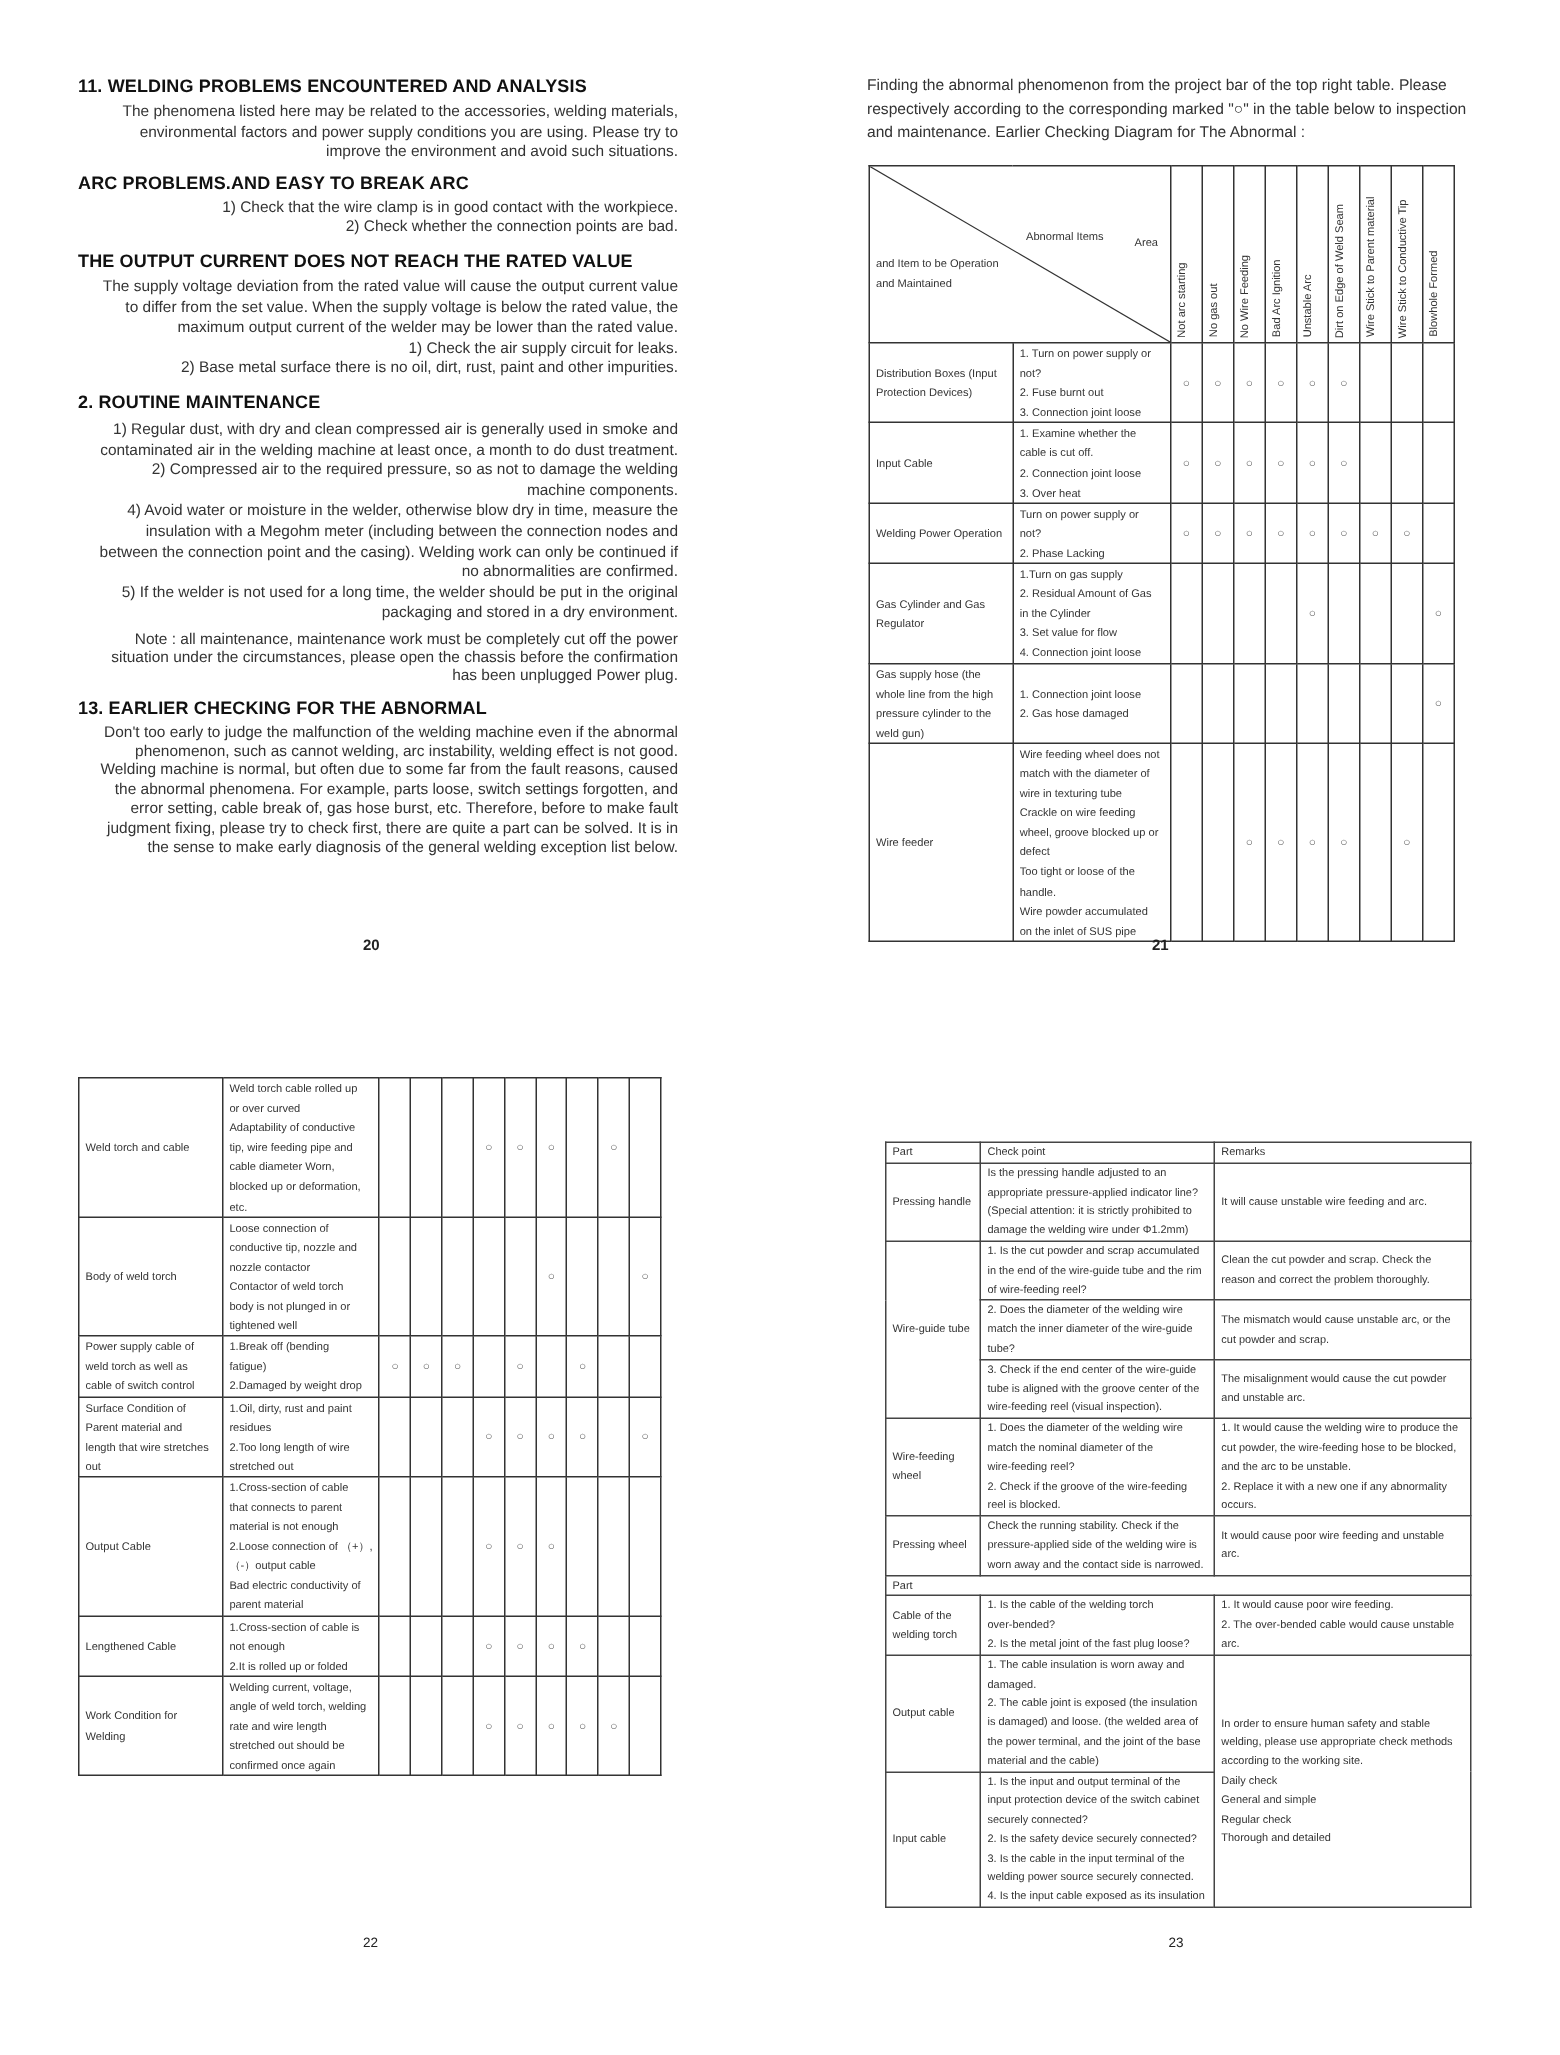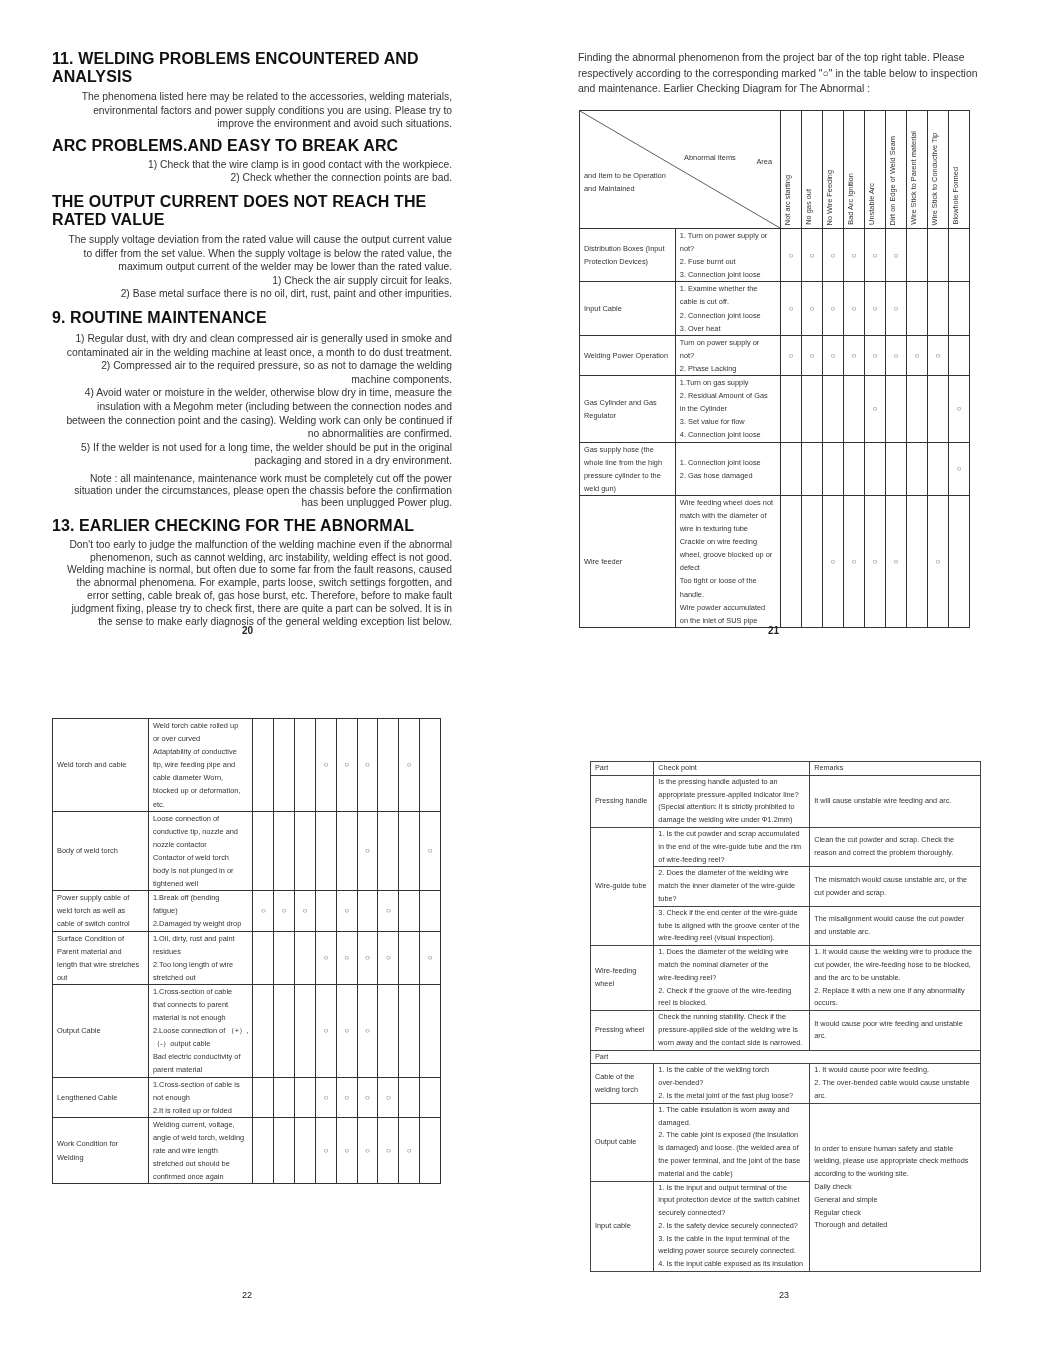--- a/index.html
+++ b/index.html
@@ -1,18 +1,18 @@
 <!DOCTYPE html>
 <html><head>
 <meta charset="utf-8">
 <style>
   html,body{margin:0;padding:0;background:#ffffff;}
   body{width:1040px;height:1370px;position:relative;overflow:hidden;font-family:"Liberation Sans",sans-serif;color:#222;}
   .page{position:absolute;}
-  .h{font-weight:bold;font-size:16px;letter-spacing:0.1px;margin:0;color:#111;}
+  .h{font-weight:bold;font-size:12px;letter-spacing:0.1px;margin:0;color:#111;}
   .p{font-size:10.3px;line-height:13.6px;margin:0;color:#333;}
   .ind{padding-left:10px;text-align:right;}
   .pno{position:absolute;font-size:10px;font-weight:bold;color:#222;}
   .pno.light{font-weight:normal;font-size:9px;}
   table{border-collapse:collapse;position:absolute;font-size:7.4px;line-height:13.1px;color:#333;}
   td,th{border:1px solid #333;padding:0 4px;vertical-align:middle;font-weight:normal;text-align:left;}
   td.mk{text-align:center;padding:0;width:20px;font-size:8px;color:#555;}
   .vert{writing-mode:vertical-rl;transform:rotate(180deg);white-space:nowrap;font-size:7.4px;padding:3px 0;text-align:left;}
   th.sym{width:20px;padding:0;vertical-align:bottom;height:117px;}
   .diag{position:relative;height:117px;padding:0;}
@@ -33,21 +33,21 @@
 
   <p class="h" style="margin-top:6px;">ARC PROBLEMS.AND EASY TO BREAK ARC</p>
   <p class="p ind" style="margin-top:3px;">1) Check that the wire clamp is in good contact with the workpiece.</p>
   <p class="p ind">2) Check whether the connection points are bad.</p>
 
   <p class="h" style="margin-top:8px;">THE OUTPUT CURRENT DOES NOT REACH THE RATED VALUE</p>
   <p class="p ind" style="margin-top:4px;">The supply voltage deviation from the rated value will cause the output current value to differ from the set value. When the supply voltage is below the rated value, the maximum output current of the welder may be lower than the rated value.</p>
   <p class="p ind">1) Check the air supply circuit for leaks.</p>
   <p class="p ind">2) Base metal surface there is no oil, dirt, rust, paint and other impurities.</p>
 
-  <p class="h" style="margin-top:8px;">9. ROUTINE MAINTENANCE</p>
+  <p class="h" style="margin-top:8px;">2. ROUTINE MAINTENANCE</p>
   <p class="p ind" style="margin-top:5px;">1) Regular dust, with dry and clean compressed air is generally used in smoke and contaminated air in the welding machine at least once, a month to do dust treatment.</p>
   <p class="p ind">2) Compressed air to the required pressure, so as not to damage the welding machine components.</p>
   <p class="p ind">4) Avoid water or moisture in the welder, otherwise blow dry in time, measure the insulation with a Megohm meter (including between the connection nodes and between the connection point and the casing). Welding work can only be continued if no abnormalities are confirmed.</p>
   <p class="p ind">5) If the welder is not used for a long time, the welder should be put in the original packaging and stored in a dry environment.</p>
   <p class="p ind" style="margin-top:5px;line-height:12px;">Note : all maintenance, maintenance work must be completely cut off the power situation under the circumstances, please open the chassis before the confirmation has been unplugged Power plug.</p>
 
   <p class="h" style="margin-top:8px;">13. EARLIER CHECKING FOR THE ABNORMAL</p>
   <p class="p ind" style="margin-top:4px;line-height:12.8px;">Don't too early to judge the malfunction of the welding machine even if the abnormal phenomenon, such as cannot welding, arc instability, welding effect is not good. Welding machine is normal, but often due to some far from the fault reasons, caused the abnormal phenomena. For example, parts loose, switch settings forgotten, and error setting, cable break of, gas hose burst, etc. Therefore, before to make fault judgment fixing, please try to check first, there are quite a part can be solved. It is in the sense to make early diagnosis of the general welding exception list below.</p>
 </div>
 <div class="pno" style="left:242px;top:625px;">20</div>

